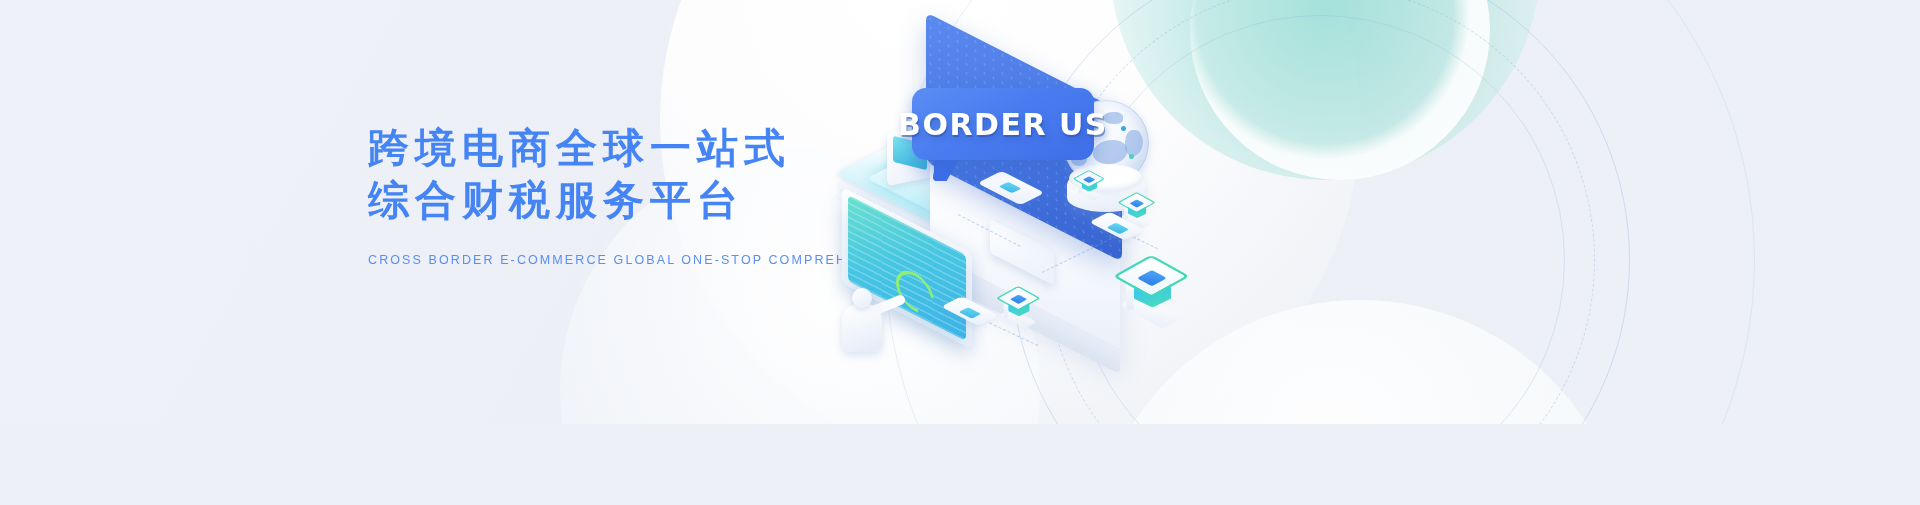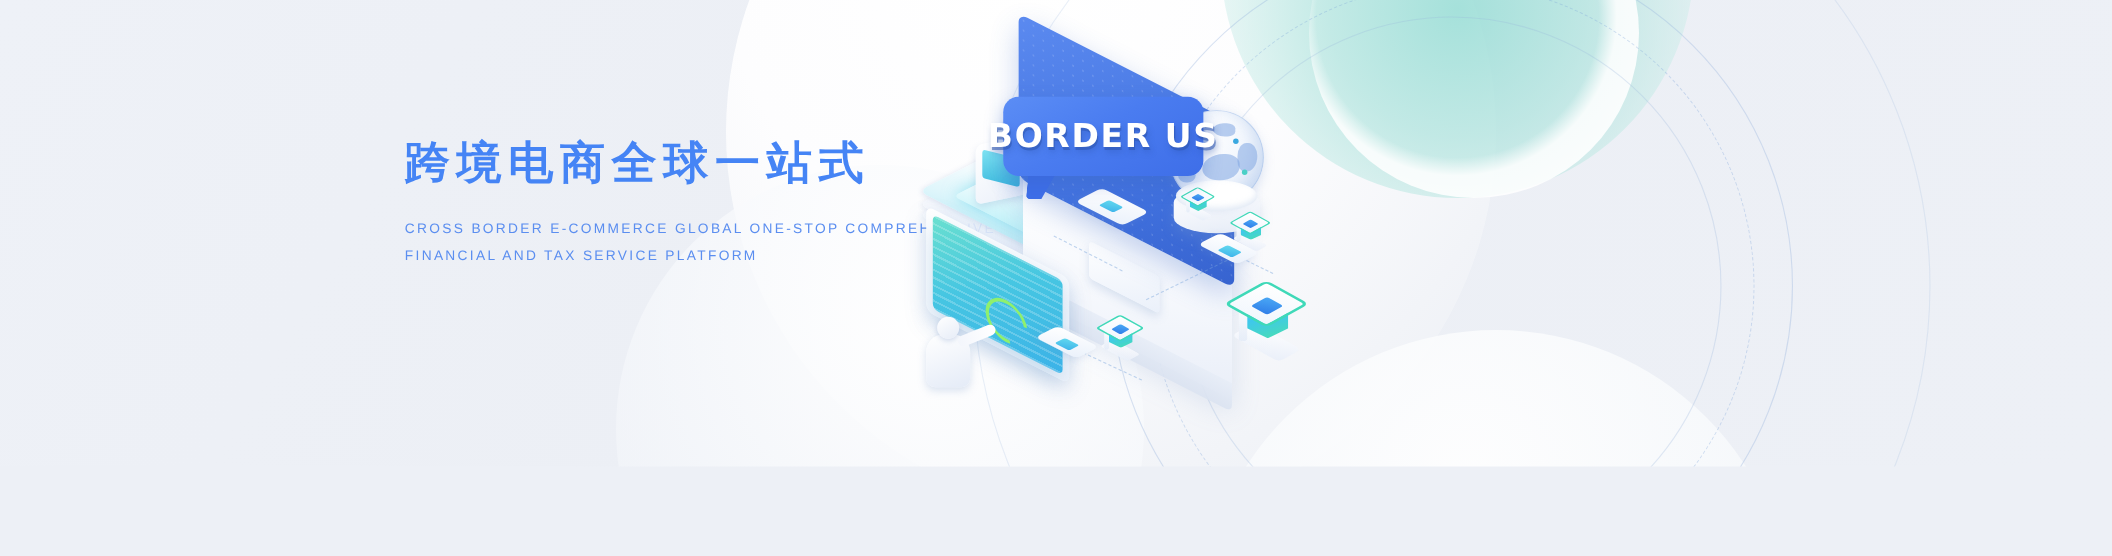--- a/index.html
+++ b/index.html
@@ -403,24 +403,24 @@
     <div class="sphere-bottom"></div>
     <div class="ring ring-3"></div>
     <div class="ring ring-1"></div>
     <div class="ring-dashed"></div>
     <div class="ring ring-2"></div>
   </div>
 
   <div class="text-block">
     <div class="headline">
       <span class="l1">跨境电商全球一站式</span>
+      <span class="l2">综合财税服务平台</span>
     </div>
     <div class="subline">
       <span>CROSS BORDER E-COMMERCE GLOBAL ONE-STOP COMPREHENSIVE</span>
-      <span>FINANCIAL AND TAX SERVICE PLATFORM</span>
     </div>
   </div>
 
   <div class="illus">
 
     <div class="pad-stack">
       <div class="pad p1"></div>
       <div class="pad p2"></div>
       <div class="pad p3"></div>
       <div class="pad-glow"></div>

